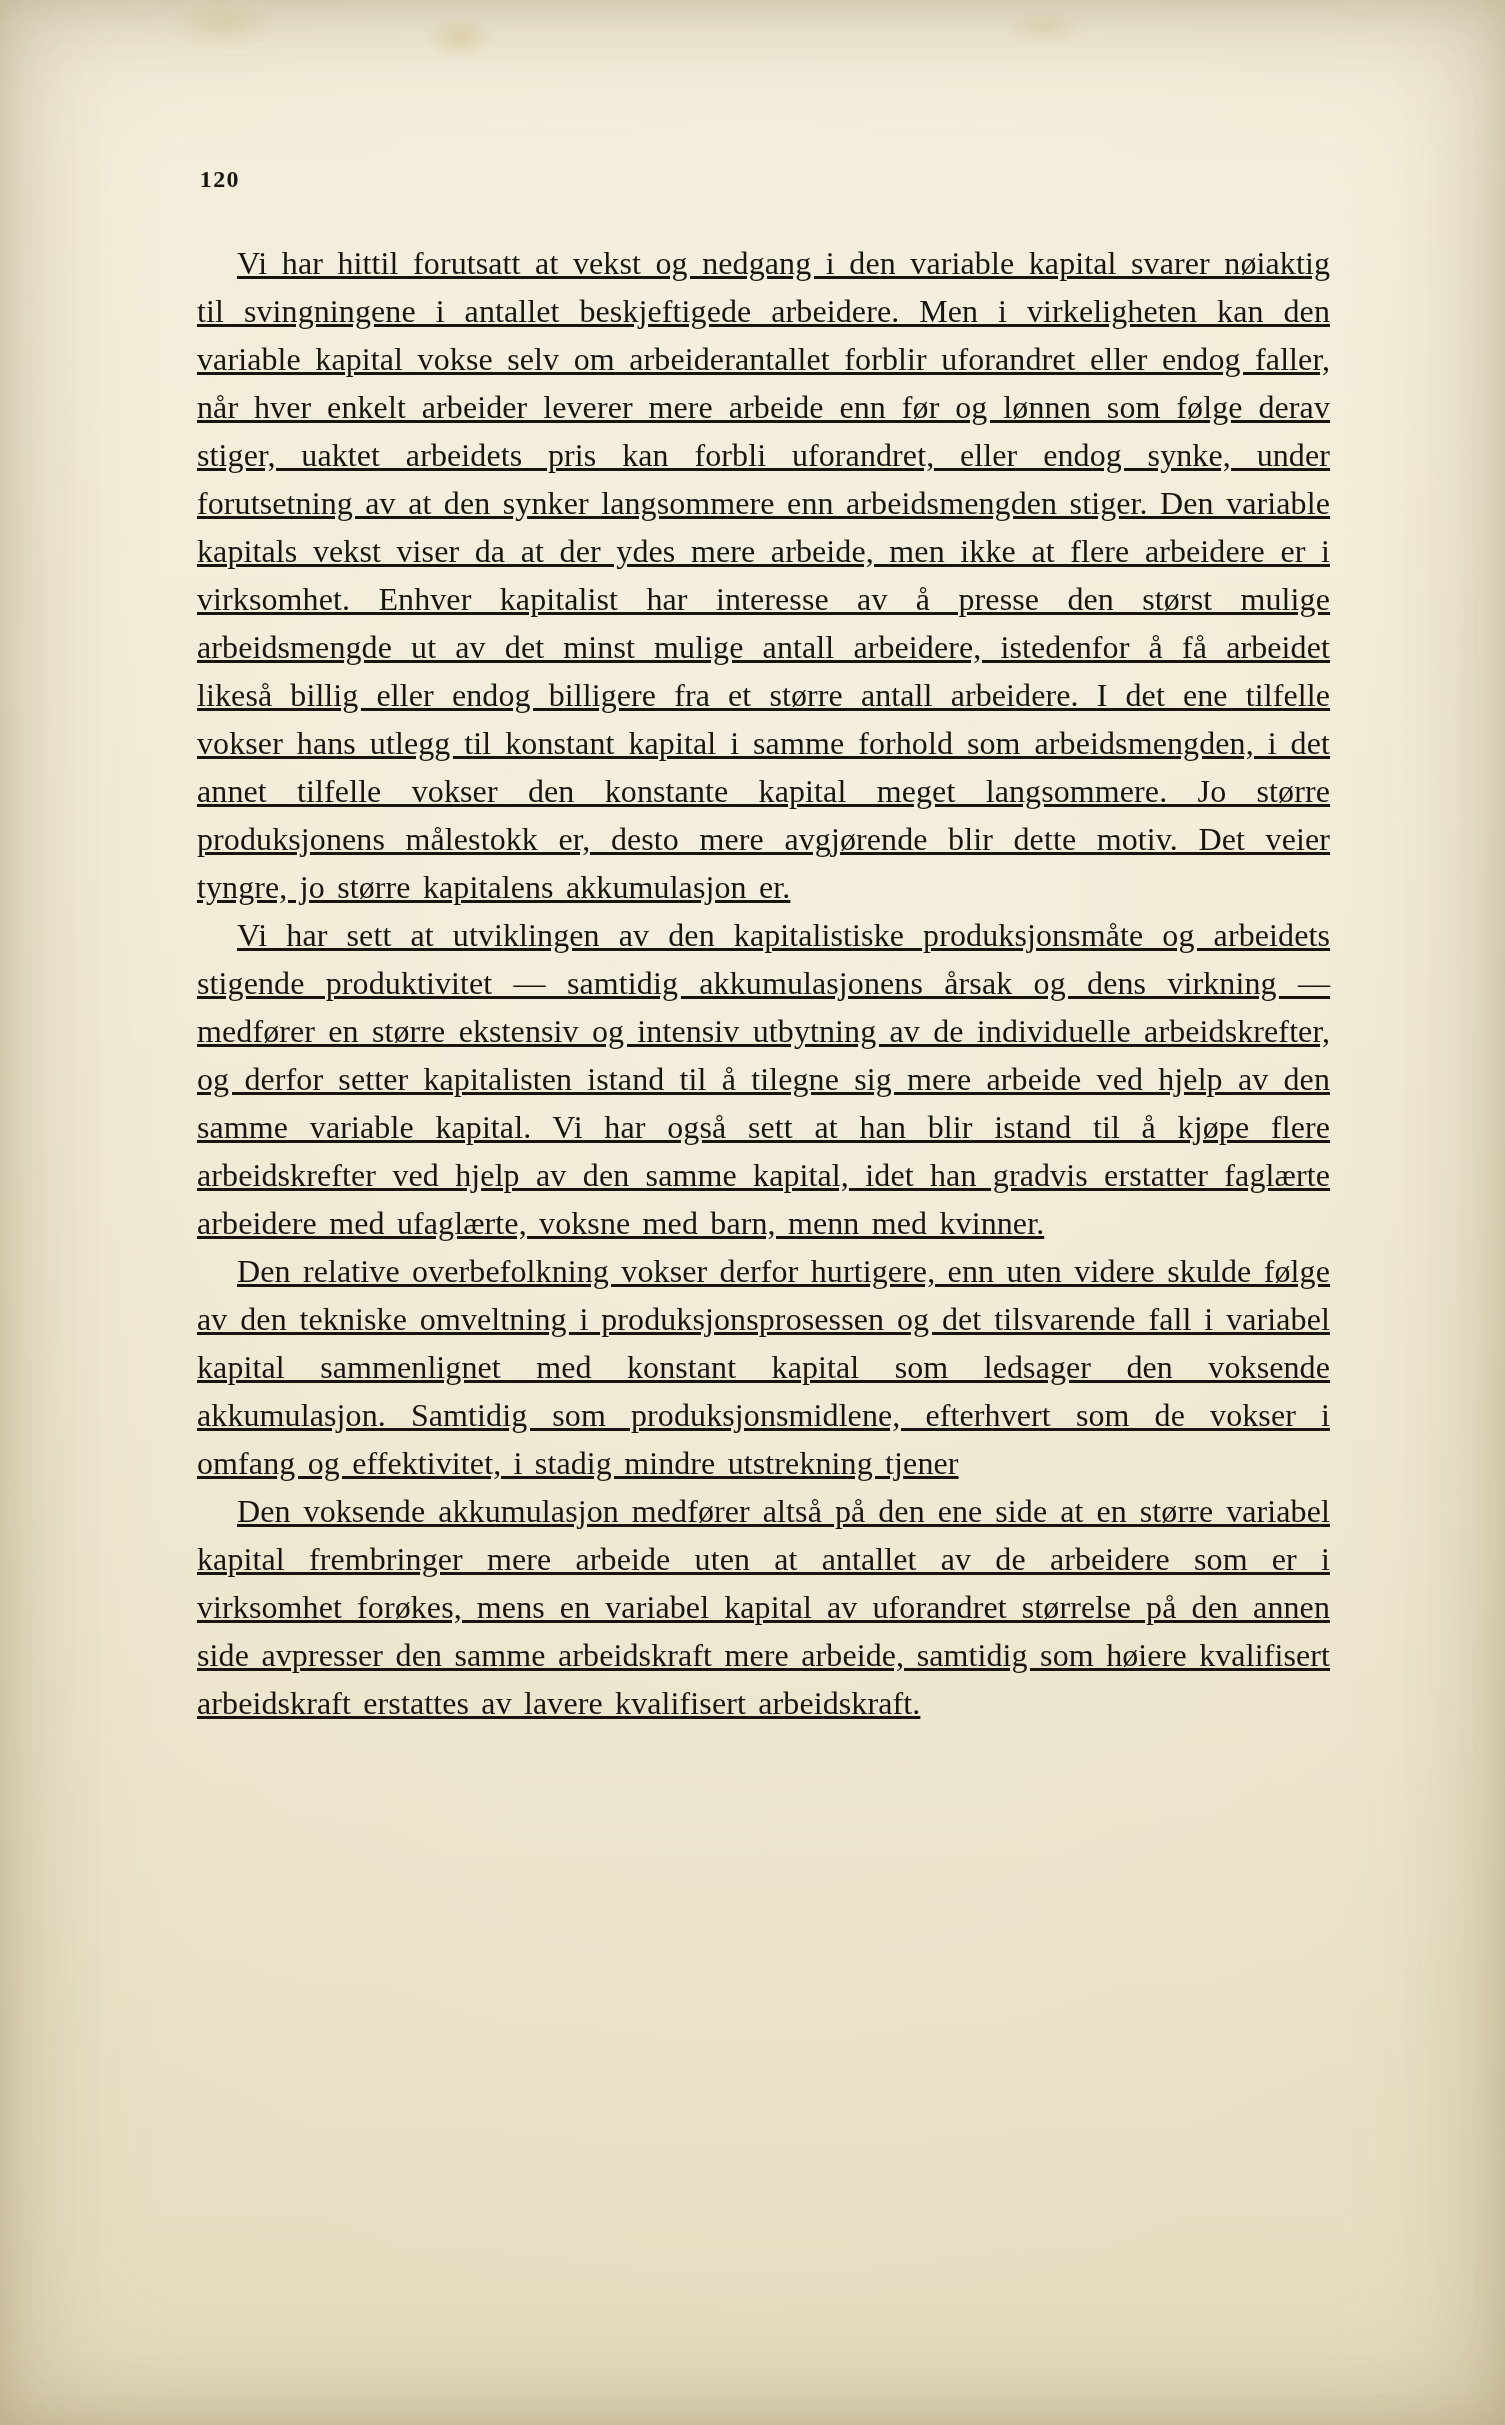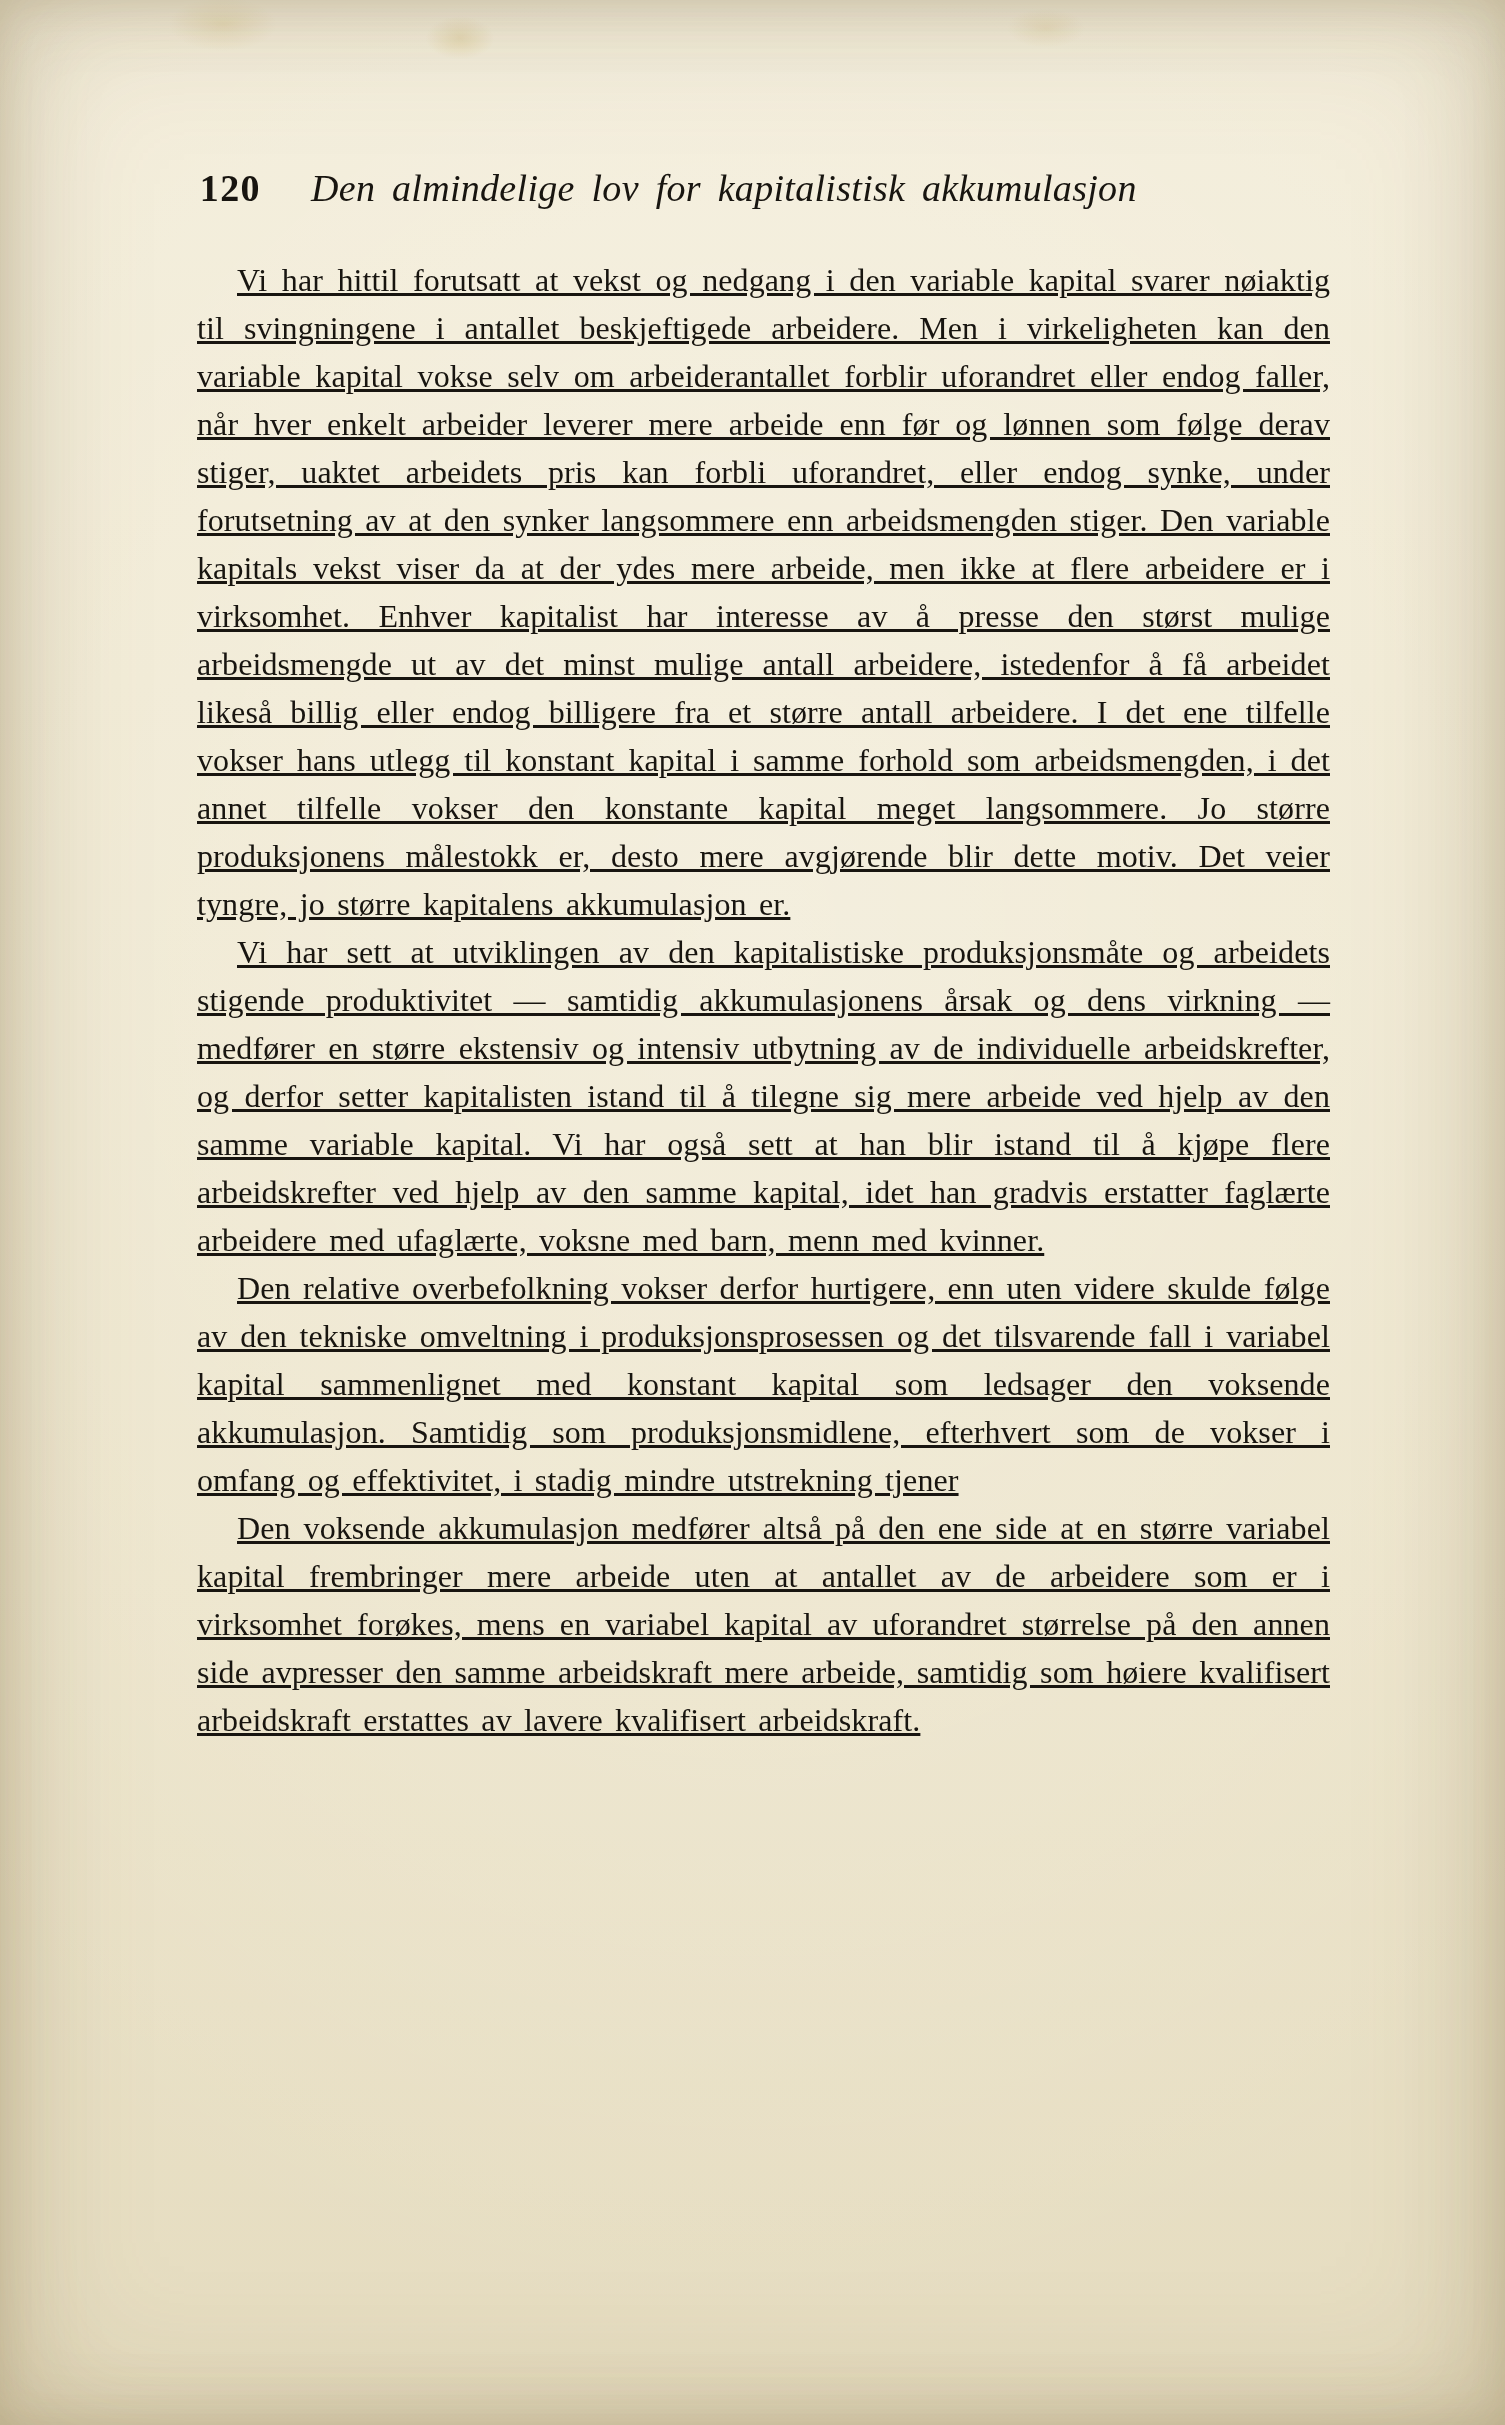--- a/index.html
+++ b/index.html
@@ -32,21 +32,21 @@
   .content {
     position: absolute;
     left: 197px;
     top: 166px;
     width: 1133px;
     color: #181510;
   }
   .header {
     display: flex;
     align-items: baseline;
-    font-size: 38px;
+    font-size: 24px;
     margin-bottom: 46px;
     padding-left: 2.8px;
   }
   .page-number {
     font-weight: bold;
     font-style: normal;
     margin-right: 50px;
     letter-spacing: 1.4px;
   }
   .running-title {
@@ -66,21 +66,20 @@
   }
 </style>
 </head>
 <body>
 
 <div class="page">
   <div class="content">
 
     <div class="header">
       <span class="page-number">120</span>
-      <span class="running-title">Den almindelige lov for kapitalistisk akkumulasjon</span>
     </div>
 
     <div class="body-text">
       <p>Vi har hittil forutsatt at vekst og nedgang i den variable kapital svarer nøiaktig til svingningene i antallet beskjeftigede arbeidere. Men i virkeligheten kan den variable kapital vokse selv om arbeiderantallet forblir uforandret eller endog faller, når hver enkelt arbeider leverer mere arbeide enn før og lønnen som følge derav stiger, uaktet arbeidets pris kan forbli uforandret, eller endog synke, under forutsetning av at den synker langsommere enn arbeidsmengden stiger. Den variable kapitals vekst viser da at der ydes mere arbeide, men ikke at flere arbeidere er i virksomhet. Enhver kapitalist har interesse av å presse den størst mulige arbeidsmengde ut av det minst mulige antall arbeidere, istedenfor å få arbeidet likeså billig eller endog billigere fra et større antall arbeidere. I det ene tilfelle vokser hans utlegg til konstant kapital i samme forhold som arbeidsmengden, i det annet tilfelle vokser den konstante kapital meget langsommere. Jo større produksjonens målestokk er, desto mere avgjørende blir dette motiv. Det veier tyngre, jo større kapitalens akkumulasjon er.</p>
       <p>Vi har sett at utviklingen av den kapitalistiske produksjonsmåte og arbeidets stigende produktivitet — samtidig akkumulasjonens årsak og dens virkning — medfører en større ekstensiv og intensiv utbytning av de individuelle arbeidskrefter, og derfor setter kapitalisten istand til å tilegne sig mere arbeide ved hjelp av den samme variable kapital. Vi har også sett at han blir istand til å kjøpe flere arbeidskrefter ved hjelp av den samme kapital, idet han gradvis erstatter faglærte arbeidere med ufaglærte, voksne med barn, menn med kvinner.</p>
       <p>Den relative overbefolkning vokser derfor hurtigere, enn uten videre skulde følge av den tekniske omveltning i produksjonsprosessen og det tilsvarende fall i variabel kapital sammenlignet med konstant kapital som ledsager den voksende akkumulasjon. Samtidig som produksjonsmidlene, efterhvert som de vokser i omfang og effektivitet, i stadig mindre utstrekning tjener</p>
       <p>Den voksende akkumulasjon medfører altså på den ene side at en større variabel kapital frembringer mere arbeide uten at antallet av de arbeidere som er i virksomhet forøkes, mens en variabel kapital av uforandret størrelse på den annen side avpresser den samme arbeidskraft mere arbeide, samtidig som høiere kvalifisert arbeidskraft erstattes av lavere kvalifisert arbeidskraft.</p>
     </div>
 
   </div>

